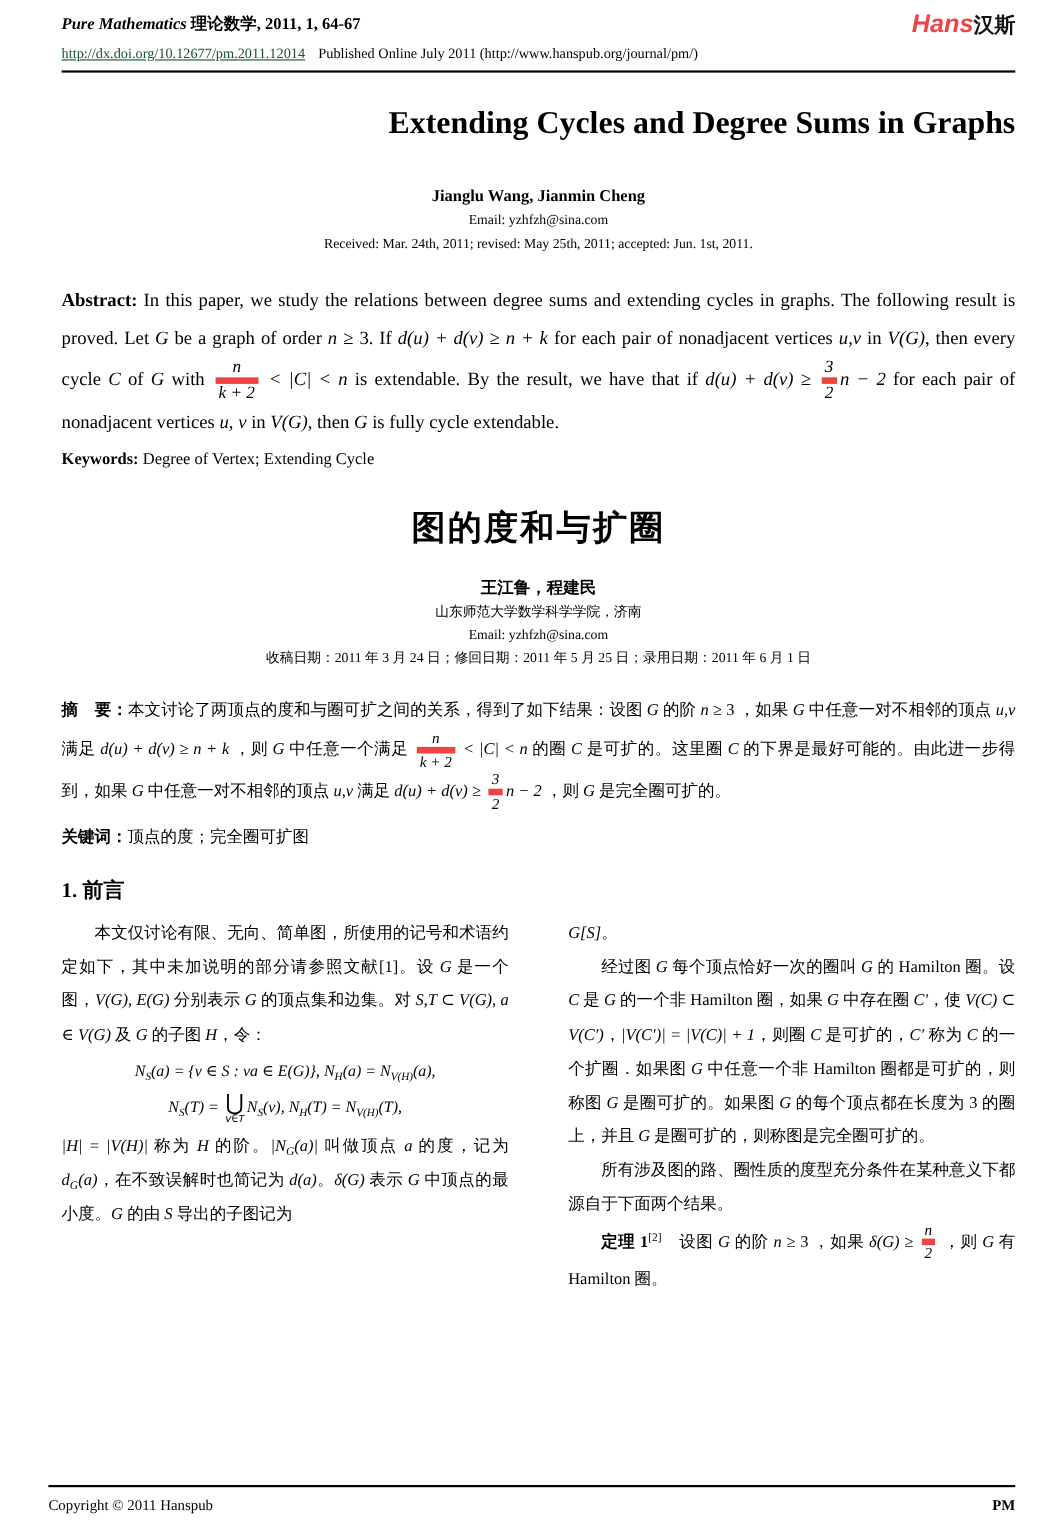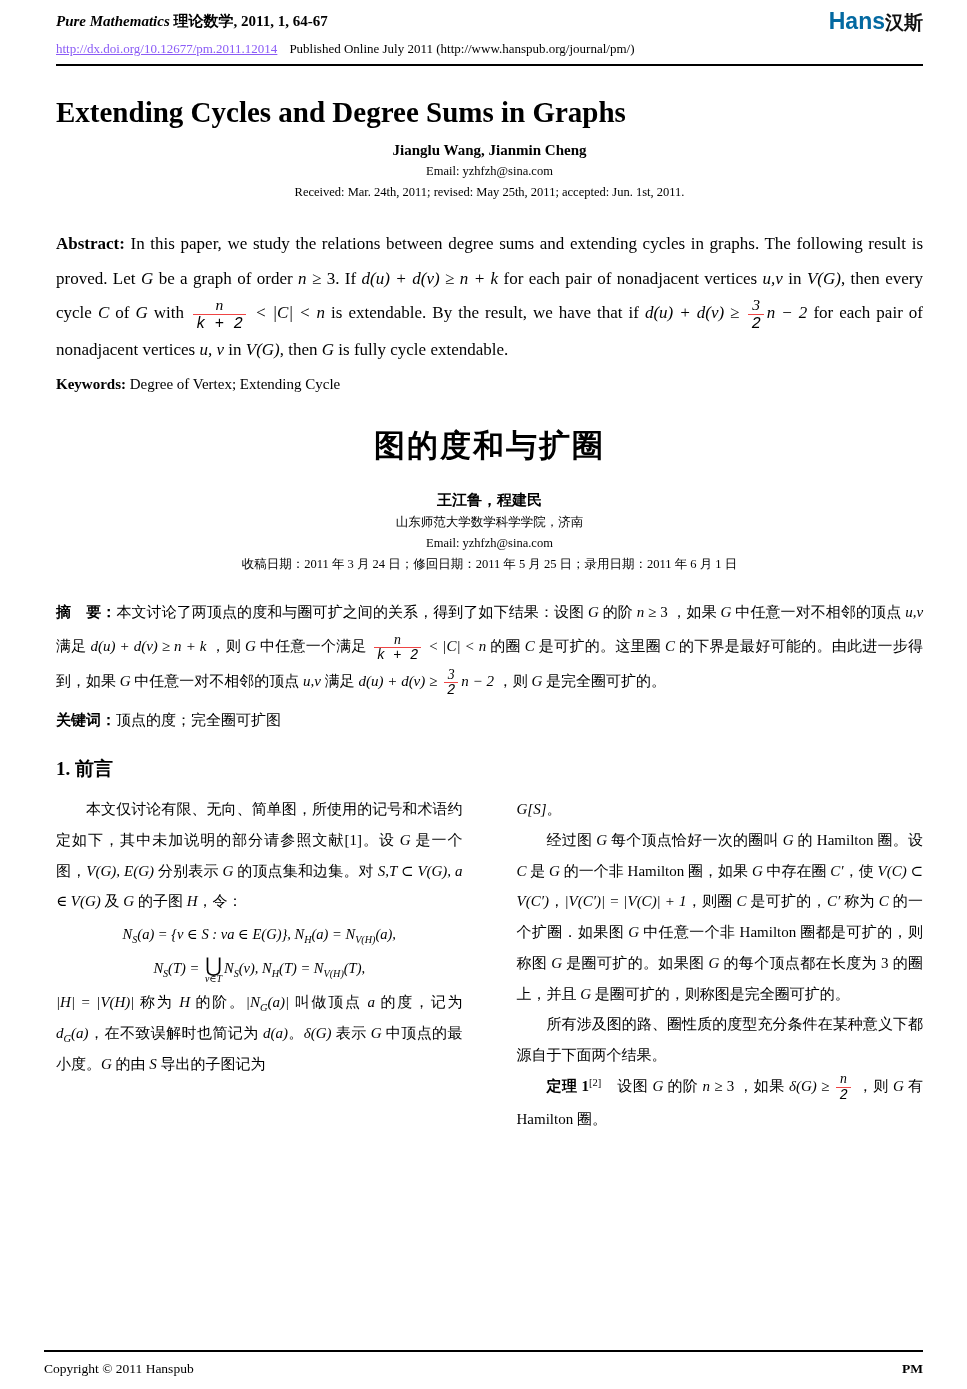--- a/index.html
+++ b/index.html
@@ -8,30 +8,30 @@
     width:967px; height:1389px; position:relative; overflow:hidden;
     color:#000; font-family:"Liberation Serif","DejaVu Serif",serif;
   }
   .page { padding:8px 44px 0 56px; height:100%; position:relative; }
 
   
   .header-top { display:flex; justify-content:space-between; align-items:flex-start; }
   .journal-line { font-size:15px; font-weight:bold; padding-top:4px; }
   .jt-italic { font-style:italic; }
   .hans-logo { font-family:"Liberation Sans","DejaVu Sans",sans-serif; font-weight:bold; white-space:nowrap; }
-  .hans-en { color:#0369a1; font-size:23px; }
+  .hans-en { color:#ef4444; font-style:italic; font-size:23px; }
   .hans-cn { color:#111; font-size:19px; }
   .pub-line { font-size:13px; margin-top:5px; }
-  .doi-link { color:#8b5cf6; text-decoration:underline; cursor:pointer; }
+  .doi-link { color:#14532d; text-decoration:underline; cursor:pointer; }
   .pub-text { margin-left:12px; }
   .header-rule { border-top:2px solid #000; margin-top:7px; }
 
   
-  .title-en { font-size:29px; font-weight:bold; text-align:left; margin-top:30px; }
-  .authors-en { font-size:15px; font-weight:bold; text-align:center; margin-top:13px; }
+  .title-en { font-size:29px; font-weight:bold; text-align:right; margin-top:30px; }
+  .authors-en { font-size:15px; font-weight:bold; text-align:center; margin-top:42px; }
   .meta-line { font-size:12.5px; text-align:center; margin-top:4px; line-height:1.35; }
   .abstract-en { margin-top:26px; font-size:17px; line-height:2.05; text-align:justify; }
   .keywords-en { margin-top:8px; font-size:15px; }
   .bold { font-weight:bold; }
 
   
   .title-cn { font-size:31px; font-weight:bold; text-align:center; margin-top:32px; letter-spacing:2px; }
   .authors-cn { font-size:15px; font-weight:bold; text-align:center; margin-top:24px; }
   .abstract-cn { margin-top:22px; font-size:15px; line-height:2.3; text-align:justify; }
   .keywords-cn { margin-top:12px; font-size:15px; }
@@ -44,25 +44,25 @@
   .indent { text-indent:2em; }
   .equation { text-align:center; margin:3px 0; font-size:14.5px; }
 
   
   .mi { font-style:italic; }
   .msub { font-style:italic; font-size:0.7em; vertical-align:-0.35em; }
   .msup { font-size:0.7em; vertical-align:0.5em; }
   .frac { display:inline-flex; flex-direction:column; align-items:center; vertical-align:middle;
           margin:0 3px; line-height:1.15; font-style:italic; text-indent:0; }
   .frac .num, .frac .den { display:block; padding:0 3px; font-size:0.92em; }
-  .frac .den { border-top:1px solid #ef4444;font-family:Liberation Mono, monospace; }
+  .frac .den { border-top:6px solid #ef4444; }
   .bigop { display:inline-flex; flex-direction:column; align-items:center; vertical-align:middle;
            margin:0 2px; line-height:1; text-indent:0; }
   .bigop .op { font-size:1.4em; font-style:normal; }
-  .bigop .under { font-size:0.68em; font-style:italic; margin-top:-1px; }
+  .bigop .under { font-size:0.68em; font-style:italic; margin-top:-1px;font-family:Liberation Mono, monospace; }
 
   
   .page-footer { position:absolute; left:44px; right:44px; bottom:12px; }
   .footer-rule { border-top:2px solid #000; }
   .footer-row { display:flex; justify-content:space-between; font-size:13.5px; margin-top:9px; }
 </style>
 </head>
 <body>
 
 <div class="page">

